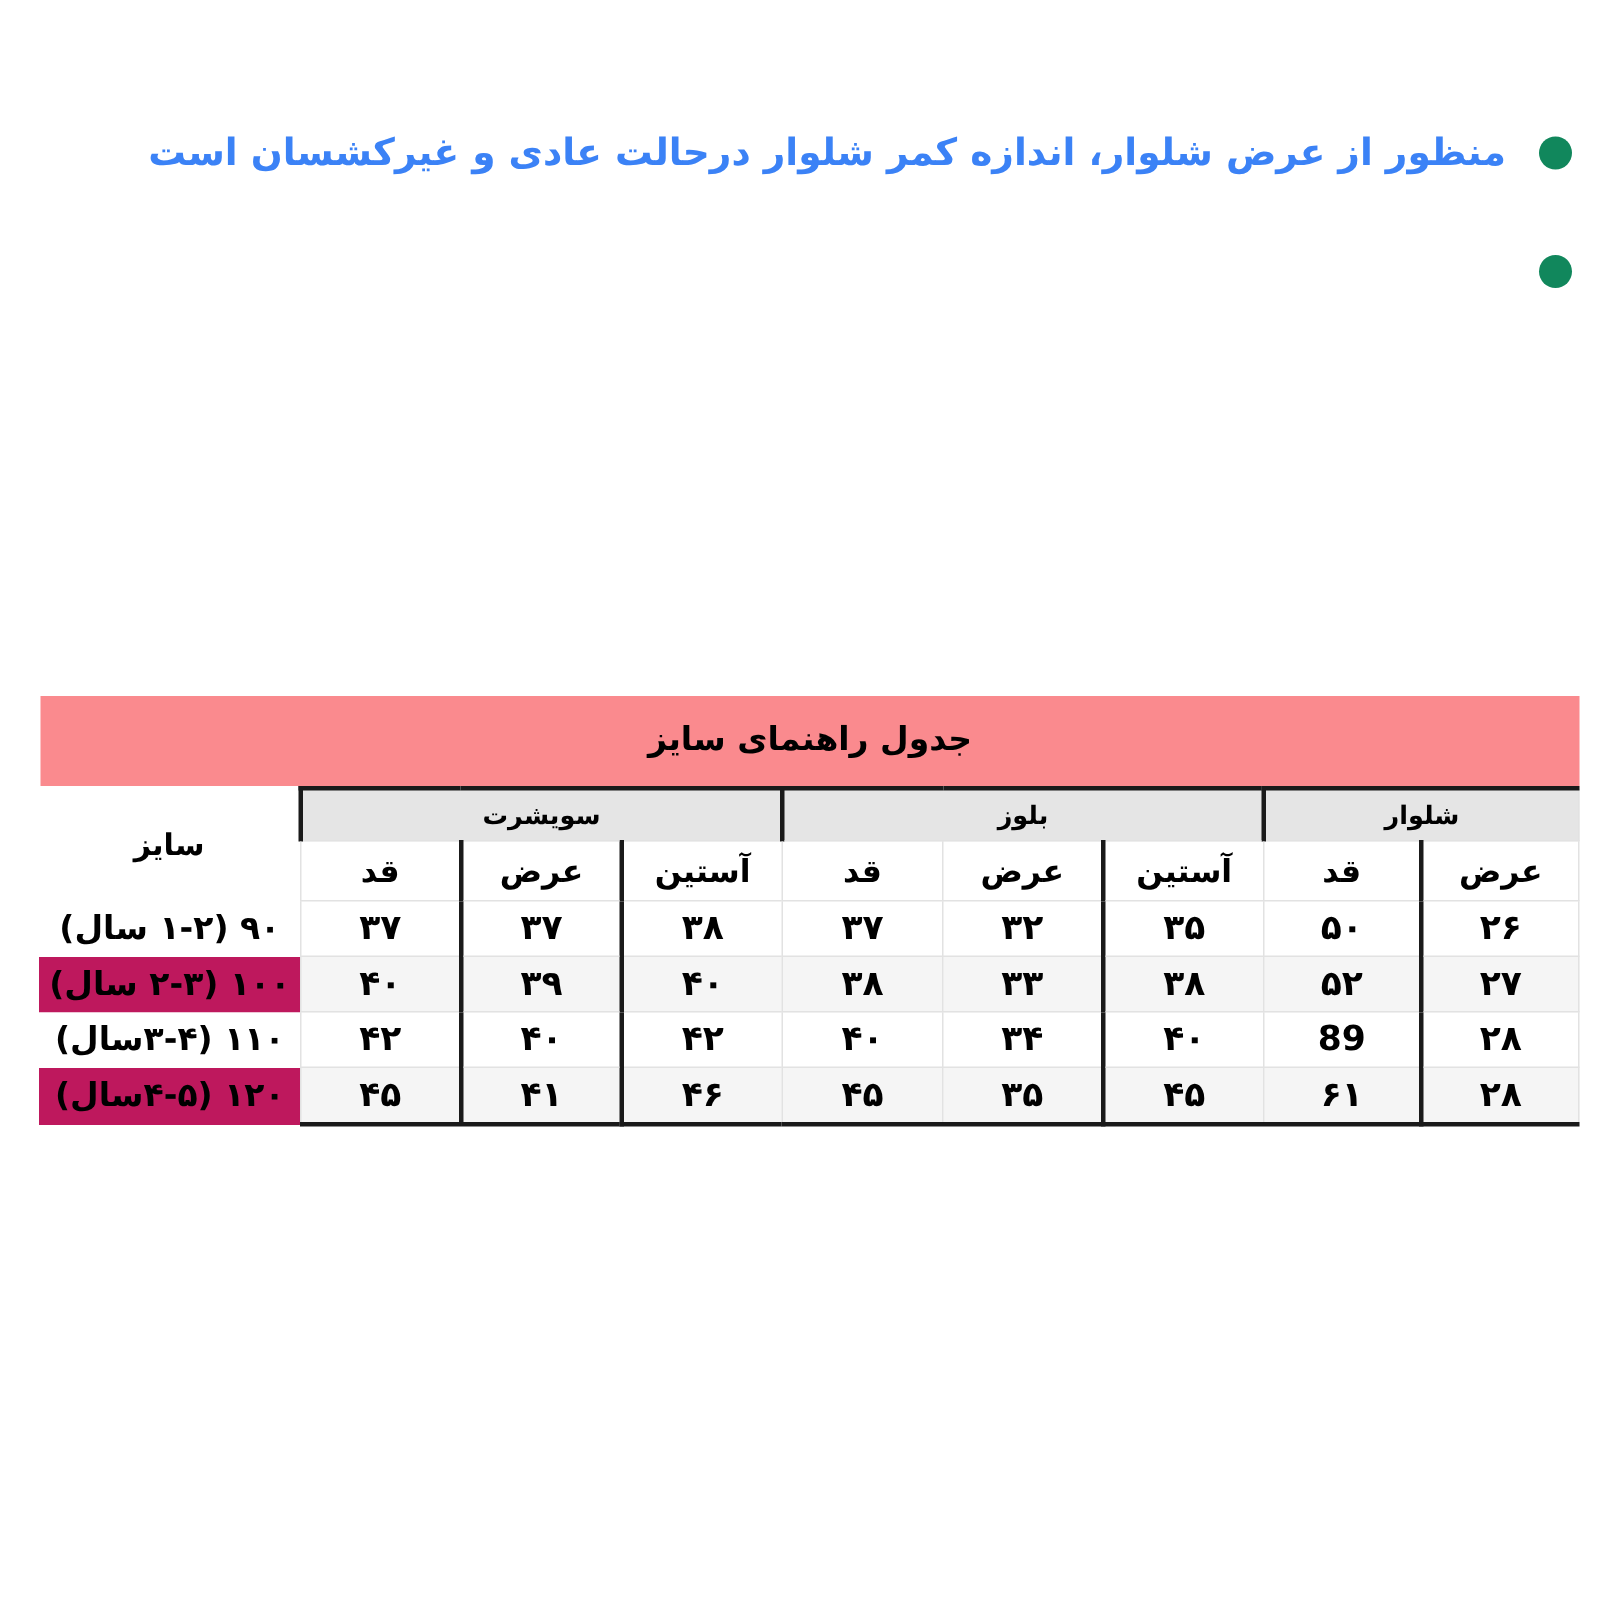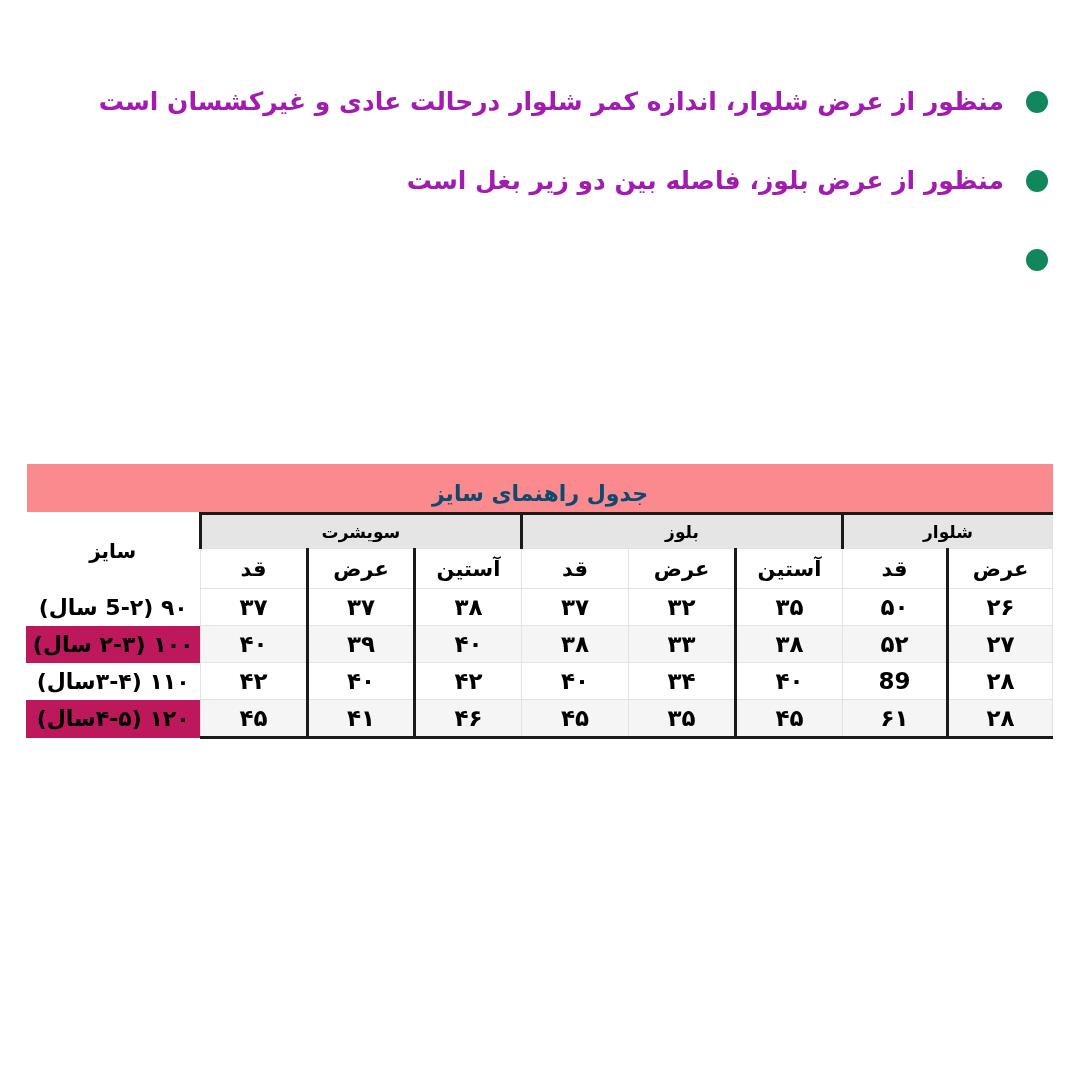--- a/index.html
+++ b/index.html
@@ -39,40 +39,40 @@
     background: #11875c;
     margin-left: 22px;
     margin-right: 4px;
   }
   .note-text {
     flex: 1 1 auto;
     text-align: right;
     font-size: 25px;
     font-weight: bold;
     letter-spacing: -0.2px;
-    color: #a21caf;
+    color: #3b82f6;
     line-height: 1.25;
     white-space: nowrap;
   }
 
   
   .table-wrap {
     position: absolute;
     top: 464px;
     left: 27px;
     width: 1026px;
   }
 
   .table-title {
     background: #fa8a8e;
-    color: #0c4a6e;
+    color: #000000;
     font-size: 22px;
     font-weight: bold;
     text-align: center;
-    height: 48px;
+    height: 60px;
     line-height: 60px;
     box-sizing: border-box;
   }
 
   table.size-table {
     border-collapse: collapse;
     width: 100%;
     table-layout: fixed;
     font-size: 22px;
   }
@@ -135,24 +135,20 @@
 <body>
 
 <div class="notes">
 
   <div class="note-row">
     <span class="note-bullet"></span>
     <span class="note-text">منظور از عرض شلوار، اندازه کمر شلوار درحالت عادی و غیرکشسان است</span>
   </div>
 
 
-  <div class="note-row">
-    <span class="note-bullet"></span>
-    <span class="note-text">منظور از عرض بلوز، فاصله بین دو زیر بغل است</span>
-  </div>
 
   <div class="note-row">
     <span class="note-bullet"></span>
   </div>
 
 </div>
 
 <div class="table-wrap">
 
   <div class="table-title">جدول راهنمای سایز</div>
@@ -193,21 +189,21 @@
 
     <tr class="row-odd">
       <td class="cell data-cell bl">۲۶</td>
       <td class="cell data-cell">۵۰</td>
       <td class="cell data-cell bl">۳۵</td>
       <td class="cell data-cell">۳۲</td>
       <td class="cell data-cell">۳۷</td>
       <td class="cell data-cell bl">۳۸</td>
       <td class="cell data-cell">۳۷</td>
       <td class="cell data-cell br">۳۷</td>
-      <td class="size-col">۹۰ (5-۲ سال)</td>
+      <td class="size-col">۹۰ (۱-۲ سال)</td>
     </tr>
 
     <tr class="row-even">
       <td class="cell data-cell bl">۲۷</td>
       <td class="cell data-cell">۵۲</td>
       <td class="cell data-cell bl">۳۸</td>
       <td class="cell data-cell">۳۳</td>
       <td class="cell data-cell">۳۸</td>
       <td class="cell data-cell bl">۴۰</td>
       <td class="cell data-cell">۳۹</td>

